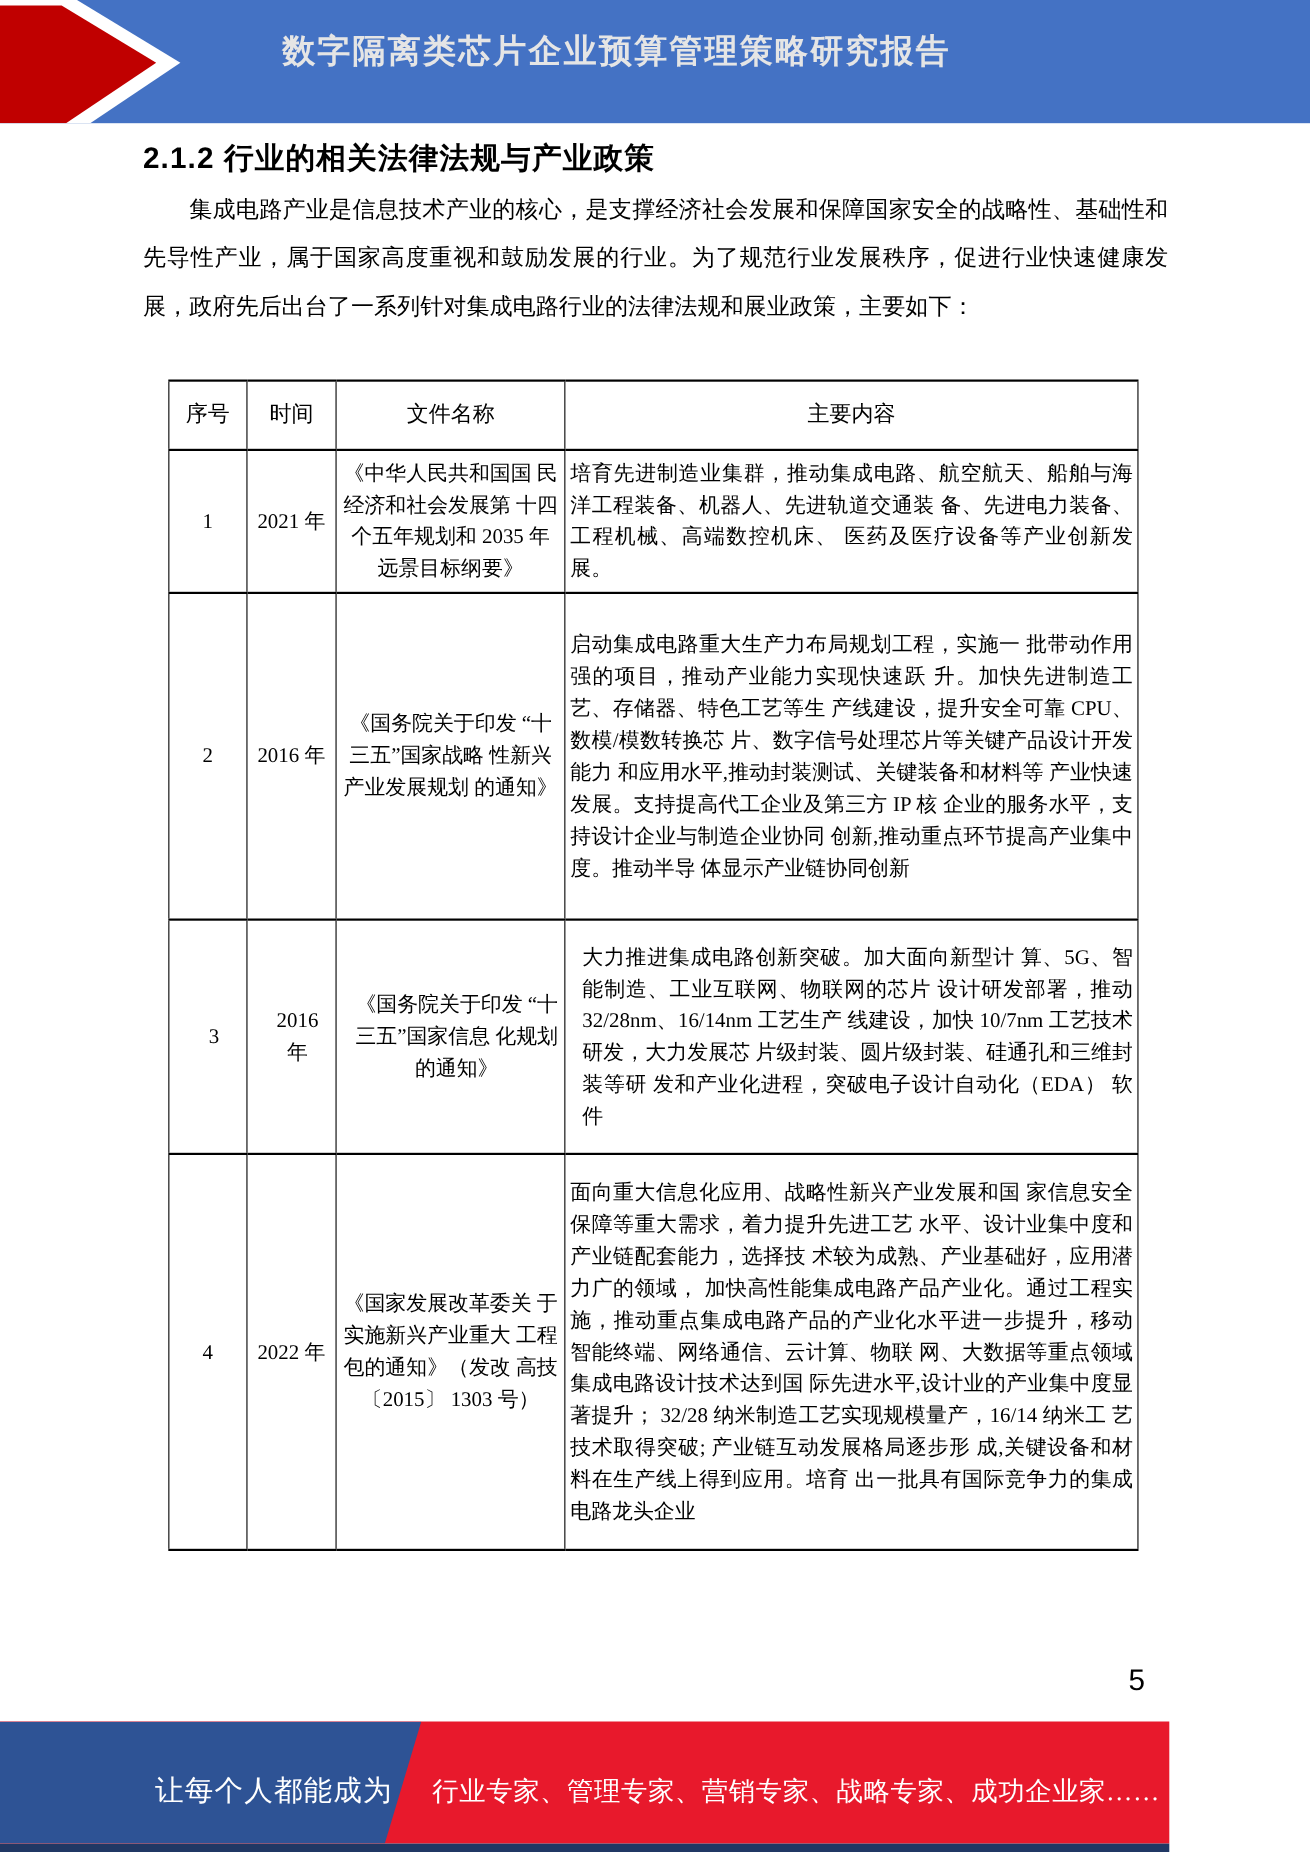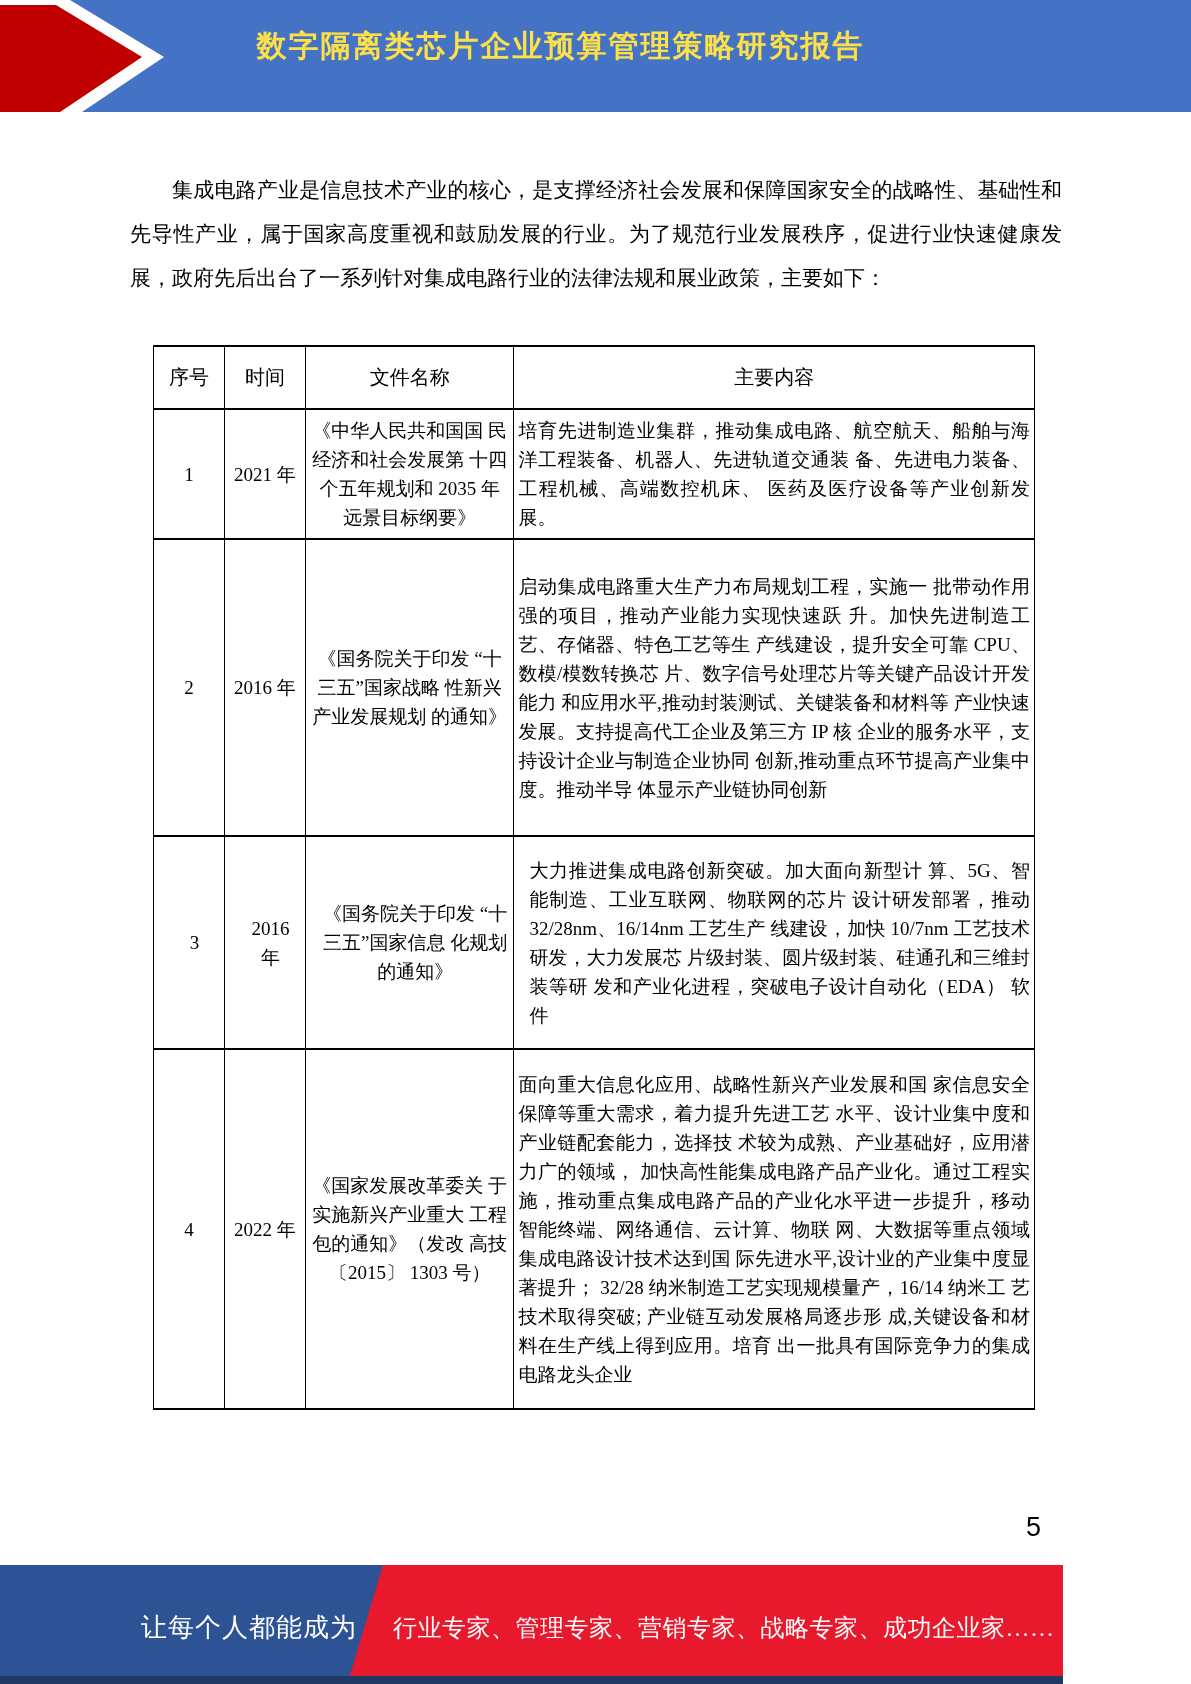--- a/index.html
+++ b/index.html
@@ -20,21 +20,21 @@
     left: 0; top: 0;
     width: 1191px; height: 112px;
     background: #4472C4;
   }
   .banner-arrow-svg { position: absolute; left: 0; top: 0; }
   .banner-title {
     position: absolute;
     left: 0; right: 0; top: 26px;
     text-align: center;
     padding-right: 70px;
-    color: #fde047;
+    color: #e5e5e5;
     font-family: "Liberation Sans", "DejaVu Sans", sans-serif;
     font-weight: bold;
     font-size: 30px;
     letter-spacing: 2px;
   }
 
   
   .section-heading {
     position: absolute;
     left: 130px; top: 126px;
@@ -146,20 +146,21 @@
 <div class="page">
 
   <div class="banner">
     <svg class="banner-arrow-svg" width="200" height="112" viewBox="0 0 200 112">
       <polygon points="70,0 164,57 82,112 0,112 0,0" fill="#ffffff"></polygon>
       <polygon points="0,5 56,5 142,57 60,112 0,112" fill="#C00000"></polygon>
     </svg>
     <div class="banner-title">数字隔离类芯片企业预算管理策略研究报告</div>
   </div>
 
+  <div class="section-heading">2.1.2 行业的相关法律法规与产业政策</div>
 
   <div class="intro">集成电路产业是信息技术产业的核心，是支撑经济社会发展和保障国家安全的战略性、基础性和先导性产业，属于国家高度重视和鼓励发展的行业。为了规范行业发展秩序，促进行业快速健康发展，政府先后出台了一系列针对集成电路行业的法律法规和展业政策，主要如下：</div>
 
   <table class="policy-table">
     <thead>
       <tr>
         <th class="col-no">序号</th>
         <th class="col-time">时间</th>
         <th class="col-name">文件名称</th>
         <th class="col-main">主要内容</th>

